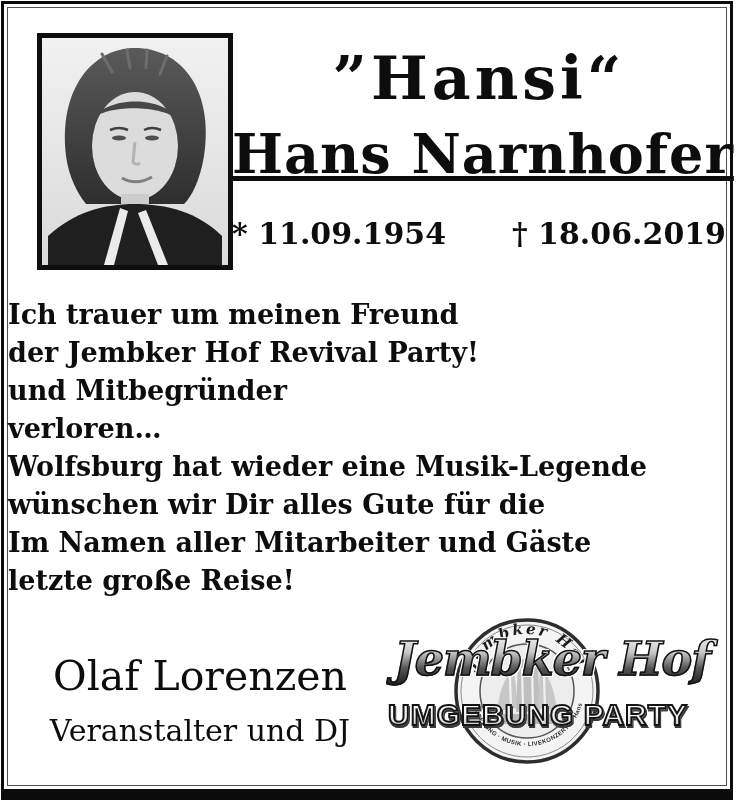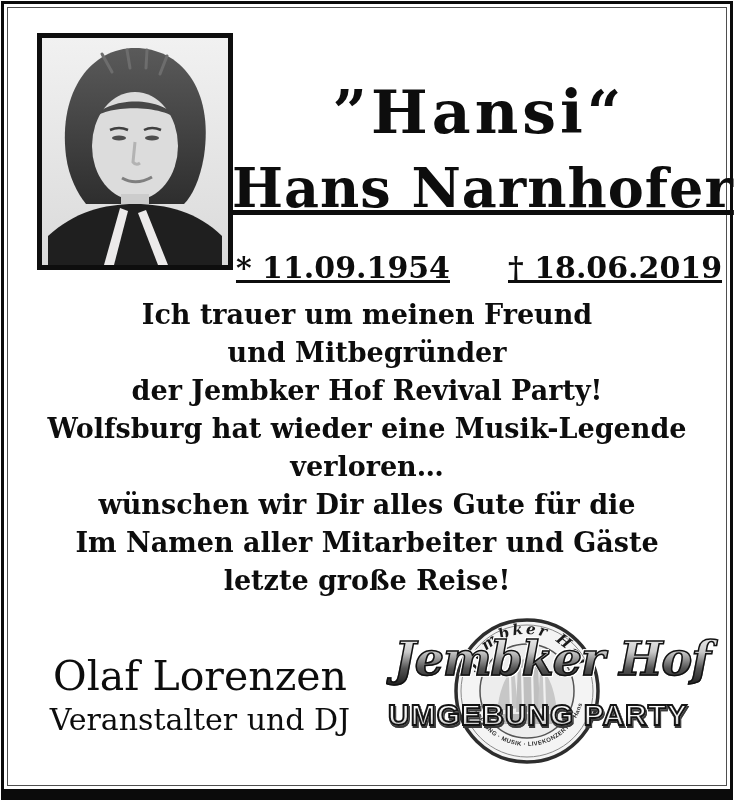--- a/index.html
+++ b/index.html
@@ -17,33 +17,33 @@
     position:absolute;left:3px;top:3px;right:3px;bottom:3px;
     border:1px solid #4f4f4f;
   }
   
   .portrait{
     position:absolute;left:37px;top:33px;width:186px;height:227px;
     border:5px solid #0e0e0e;background:#e9e9e9;overflow:hidden;
   }
   .portrait svg{display:block;width:100%;height:100%;}
   
-  .header{position:absolute;left:232px;top:46px;width:494px;text-align:center;margin-top:34px;}
+  .header{position:absolute;left:232px;top:46px;width:494px;text-align:center;}
   .nickname{font-size:60px;font-weight:700;line-height:64px;letter-spacing:4px;white-space:nowrap;}
   .fullname{font-size:54px;font-weight:700;line-height:60px;margin-top:14px;letter-spacing:1px;white-space:nowrap;text-decoration:underline;}
-  .dates{margin-top:32px;font-size:30px;font-weight:700;display:flex;justify-content:center;gap:58px;white-space:nowrap;text-decoration:underline;}
+  .dates{margin-top:32px;font-size:30px;font-weight:700;display:flex;justify-content:space-between;gap:58px;white-space:nowrap;}
   
   .message{
     position:absolute;left:8px;right:10px;top:296px;
-    text-align:center;font-size:27px;font-weight:700;line-height:38px;
+    font-size:27px;font-weight:700;line-height:38px;
   }
   
   .signature{position:absolute;left:22px;top:652px;width:356px;text-align:center;}
   .sig-name{font-size:41px;font-weight:400;line-height:48px;white-space:nowrap;}
-  .sig-role{font-size:30px;font-weight:400;line-height:36px;margin-top:2px;white-space:nowrap;}
+  .sig-role{font-size:30px;font-weight:400;line-height:36px;margin-top:13px;white-space:nowrap;}
   
   .logo{position:absolute;left:376px;top:604px;width:352px;height:186px;}
   .emblem{position:absolute;left:76px;top:12px;width:150px;height:150px;z-index:1;}
   .logo-main{
     position:absolute;left:0;top:26px;width:100%;z-index:2;
     text-align:center;white-space:nowrap;
     font-family:"DejaVu Serif",serif;font-size:46px;font-weight:700;font-style:italic;
     letter-spacing:-1px;line-height:58px;
     background:linear-gradient(180deg,#fbfbfb 0%,#c9c9c9 38%,#555555 66%,#161616 100%);
     -webkit-background-clip:text;background-clip:text;color:transparent;
@@ -109,24 +109,24 @@
     <div class="nickname">”Hansi“</div>
     <div class="fullname">Hans Narnhofer</div>
     <div class="dates">
       <span>* 11.09.1954</span>
       <span>† 18.06.2019</span>
     </div>
   </div>
 
   <div class="message">
     <div>Ich trauer um meinen Freund</div>
+    <div>der Jembker Hof Revival Party!</div>
     <div>und Mitbegründer</div>
-    <div>der Jembker Hof Revival Party!</div>
+    <div>verloren…</div>
     <div>Wolfsburg hat wieder eine Musik-Legende</div>
-    <div>verloren…</div>
     <div>wünschen wir Dir alles Gute für die</div>
     <div>Im Namen aller Mitarbeiter und Gäste</div>
     <div>letzte große Reise!</div>
   </div>
 
   <div class="signature">
     <div class="sig-name">Olaf Lorenzen</div>
     <div class="sig-role">Veranstalter und DJ</div>
   </div>
 

